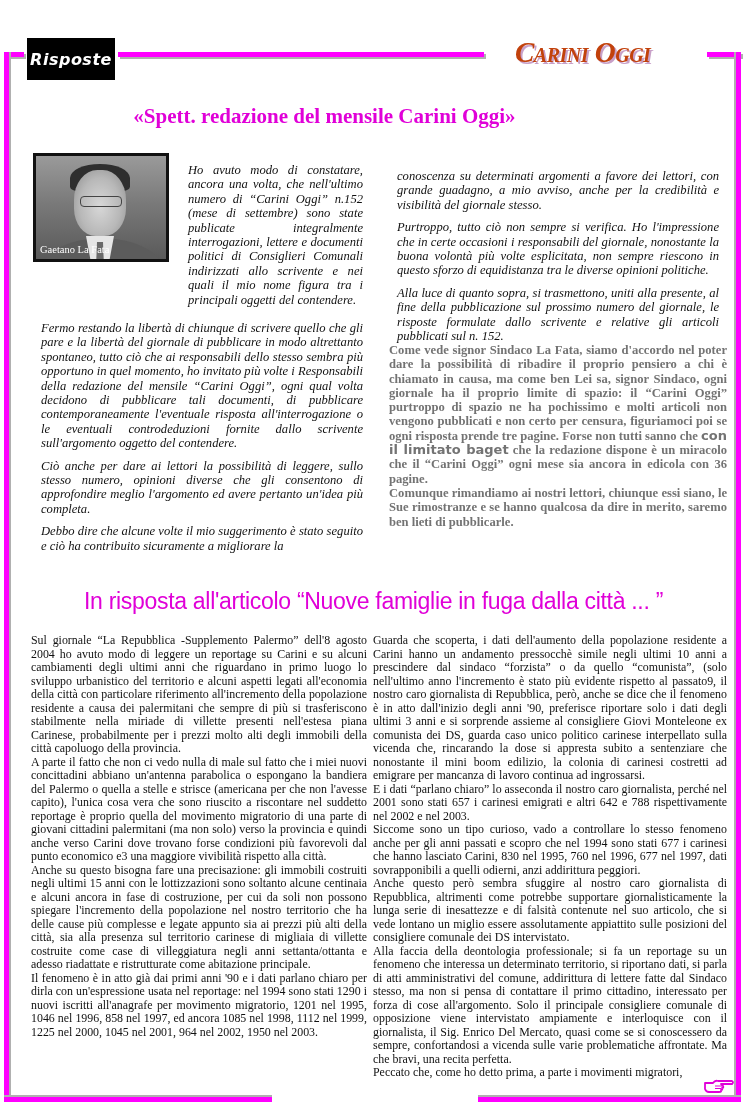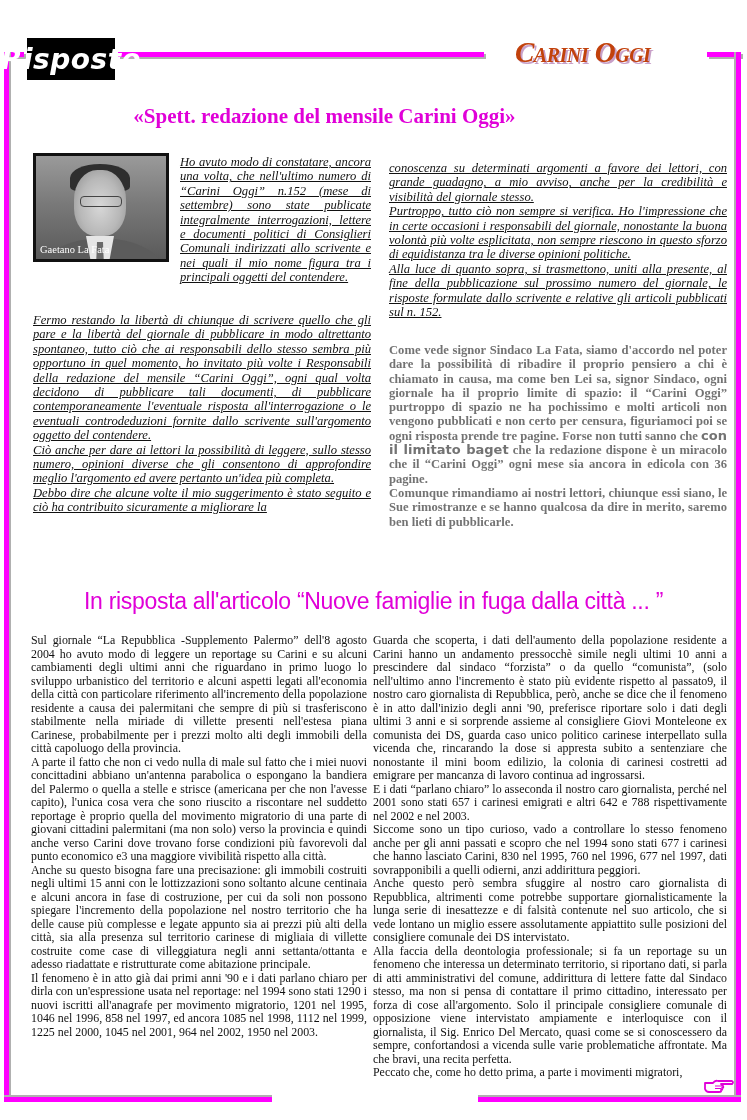--- a/index.html
+++ b/index.html
@@ -7,39 +7,39 @@
 
   
   .frame-top-left { position: absolute; left: 4px; top: 52px; width: 20px; height: 5px; background: #ff00ff; box-shadow: 2px 2px 0 #b0b0b0; }
   .frame-top-mid { position: absolute; left: 118px; top: 52px; width: 366px; height: 5px; background: #ff00ff; box-shadow: 2px 2px 0 #b0b0b0; }
   .frame-top-right { position: absolute; left: 707px; top: 52px; width: 34px; height: 5px; background: #ff00ff; box-shadow: 2px 2px 0 #b0b0b0; }
   .frame-left { position: absolute; left: 4px; top: 52px; width: 5px; height: 1047px; background: #ff00ff; box-shadow: 2px 0 0 #b0b0b0; }
   .frame-right { position: absolute; left: 736px; top: 52px; width: 5px; height: 1046px; background: #ff00ff; box-shadow: -2px 0 0 #b0b0b0; }
   .frame-bottom-left { position: absolute; left: 4px; top: 1097px; width: 268px; height: 5px; background: #ff00ff; box-shadow: 0 -2px 0 #b0b0b0; }
   .frame-bottom-right { position: absolute; left: 478px; top: 1097px; width: 263px; height: 5px; background: #ff00ff; box-shadow: 0 -2px 0 #b0b0b0; }
 
-  .section-badge { position: absolute; left: 27px; top: 38px; width: 88px; height: 42px; background: #000; color: #fff; display: flex; align-items: center; justify-content: center; font-family: "DejaVu Sans", sans-serif; font-style: italic; font-weight: bold; font-size: 28px; letter-spacing: 0.5px; }
+  .section-badge { position: absolute; left: 27px; top: 38px; width: 88px; height: 42px; background: #000; color: #fff; display: flex; align-items: center; justify-content: center; font-family: "DejaVu Sans", sans-serif; font-style: italic; font-weight: bold; font-size: 16px; letter-spacing: 0.5px; }
   .masthead { position: absolute; left: 515px; top: 36px; width: 180px; height: 40px; font-family: "Liberation Serif", serif; font-style: italic; font-weight: bold; font-size: 29px; color: #c2410c; text-shadow: 2px 2px 0 #c8a0c8; letter-spacing: -0.5px; font-variant: small-caps; }
 
   .letter-title { position: absolute; left: 0; width: 649px; top: 104px; text-align: center; font-family: "Liberation Serif", serif; font-weight: bold; font-size: 21px; color: #e000d8; }
 
   
   .photo { position: absolute; left: 33px; top: 153px; width: 136px; height: 109px; background: #111; padding: 3px; box-sizing: border-box; }
   .photo-inner { width: 100%; height: 100%; background: linear-gradient(180deg, #9a9a9a 0%, #7a7a7a 45%, #5a5a5a 100%); position: relative; overflow: hidden; }
   .photo-head { position: absolute; left: 38px; top: 14px; width: 52px; height: 66px; border-radius: 45% 45% 42% 42%; background: radial-gradient(ellipse at 50% 55%, #d8d8d8 0%, #b8b8b8 55%, #8a8a8a 100%); }
   .photo-hair { position: absolute; left: 34px; top: 8px; width: 60px; height: 28px; border-radius: 50% 50% 20% 20%; background: #2e2e2e; }
   .photo-glasses { position: absolute; left: 44px; top: 40px; width: 40px; height: 9px; border: 1px solid #444; border-radius: 4px; }
   .photo-body { position: absolute; left: 4px; top: 82px; width: 124px; height: 70px; border-radius: 50% 50% 0 0; background: #5c5c5c; }
   .photo-shirt { position: absolute; left: 50px; top: 80px; width: 28px; height: 60px; background: #e6e6e6; clip-path: polygon(0 0, 100% 0, 60% 100%, 40% 100%); }
   .photo-tie { position: absolute; left: 59px; top: 86px; width: 10px; height: 50px; background: #6a6a6a; clip-path: polygon(20% 0, 80% 0, 100% 100%, 0 100%); }
   .photo-caption { position: absolute; left: 4px; bottom: 4px; font-family: "Liberation Serif", serif; font-size: 10.5px; color: #fff; }
 
   
   .letter-col { position: absolute; font-family: "Liberation Serif", serif; font-style: italic; font-size: 12.6px; line-height: 14.4px; text-align: justify; }
-  .letter-col p { margin: 0; text-decoration: underline; }
+  .letter-col p { margin: 8px; }
   .intro-block { left: 180px; top: 155px; width: 191px; }
   .left-block { left: 33px; top: 313px; width: 338px; }
   .right-block { left: 389px; top: 161px; width: 338px; }
 
   .editor-reply { position: absolute; left: 389px; top: 343px; width: 338px; font-family: "Liberation Serif", serif; font-weight: bold; font-size: 12.6px; line-height: 14.3px; color: #737373; text-align: justify; }
   .editor-reply p { margin: 0; }
   .editor-reply .emph { font-family: "DejaVu Sans", sans-serif; font-size: 13px; }
 
   .article-title { position: absolute; left: 0; width: 747px; top: 588px; text-align: center; font-family: "Liberation Sans", sans-serif; font-size: 23px; color: #e000d8; letter-spacing: -0.3px; }
 

